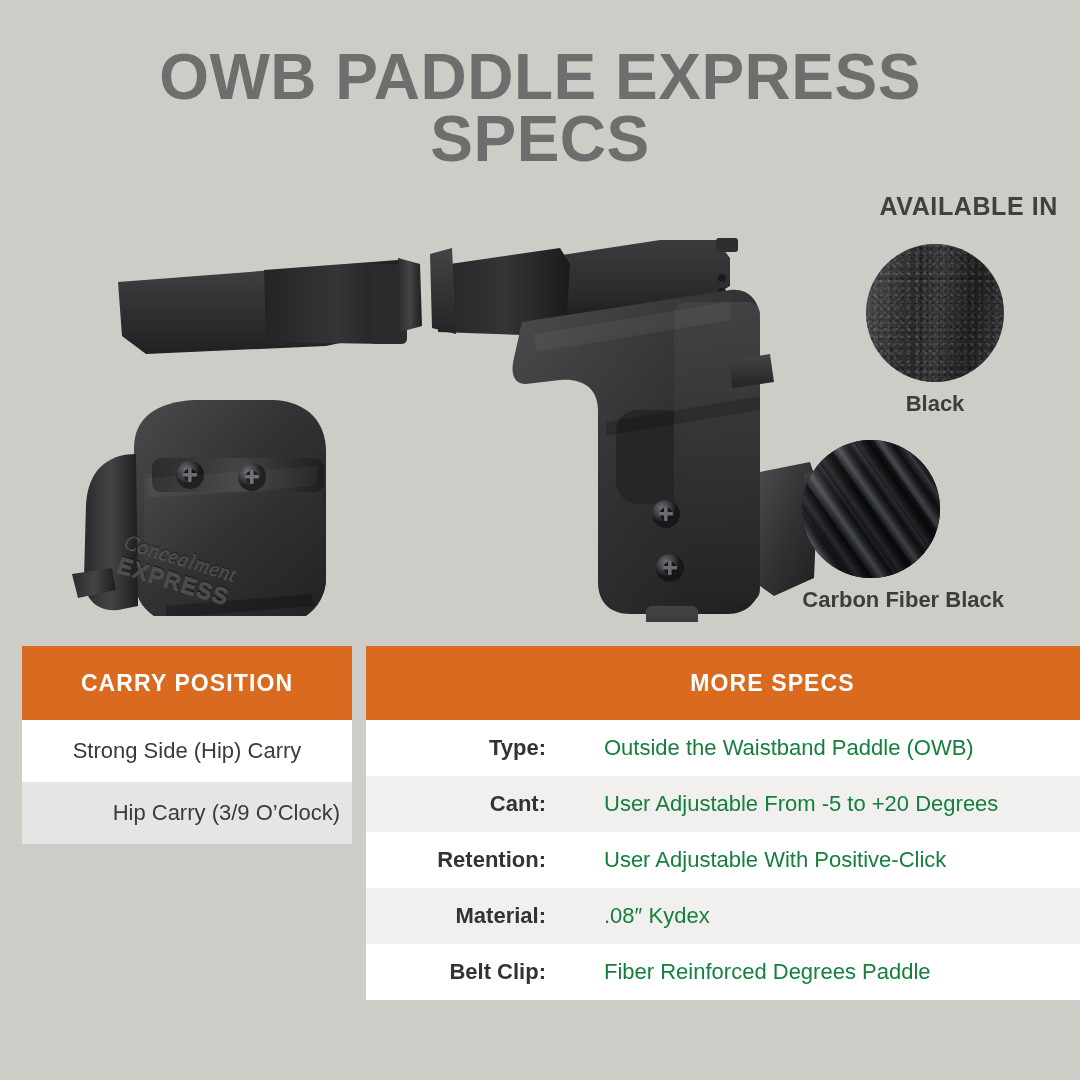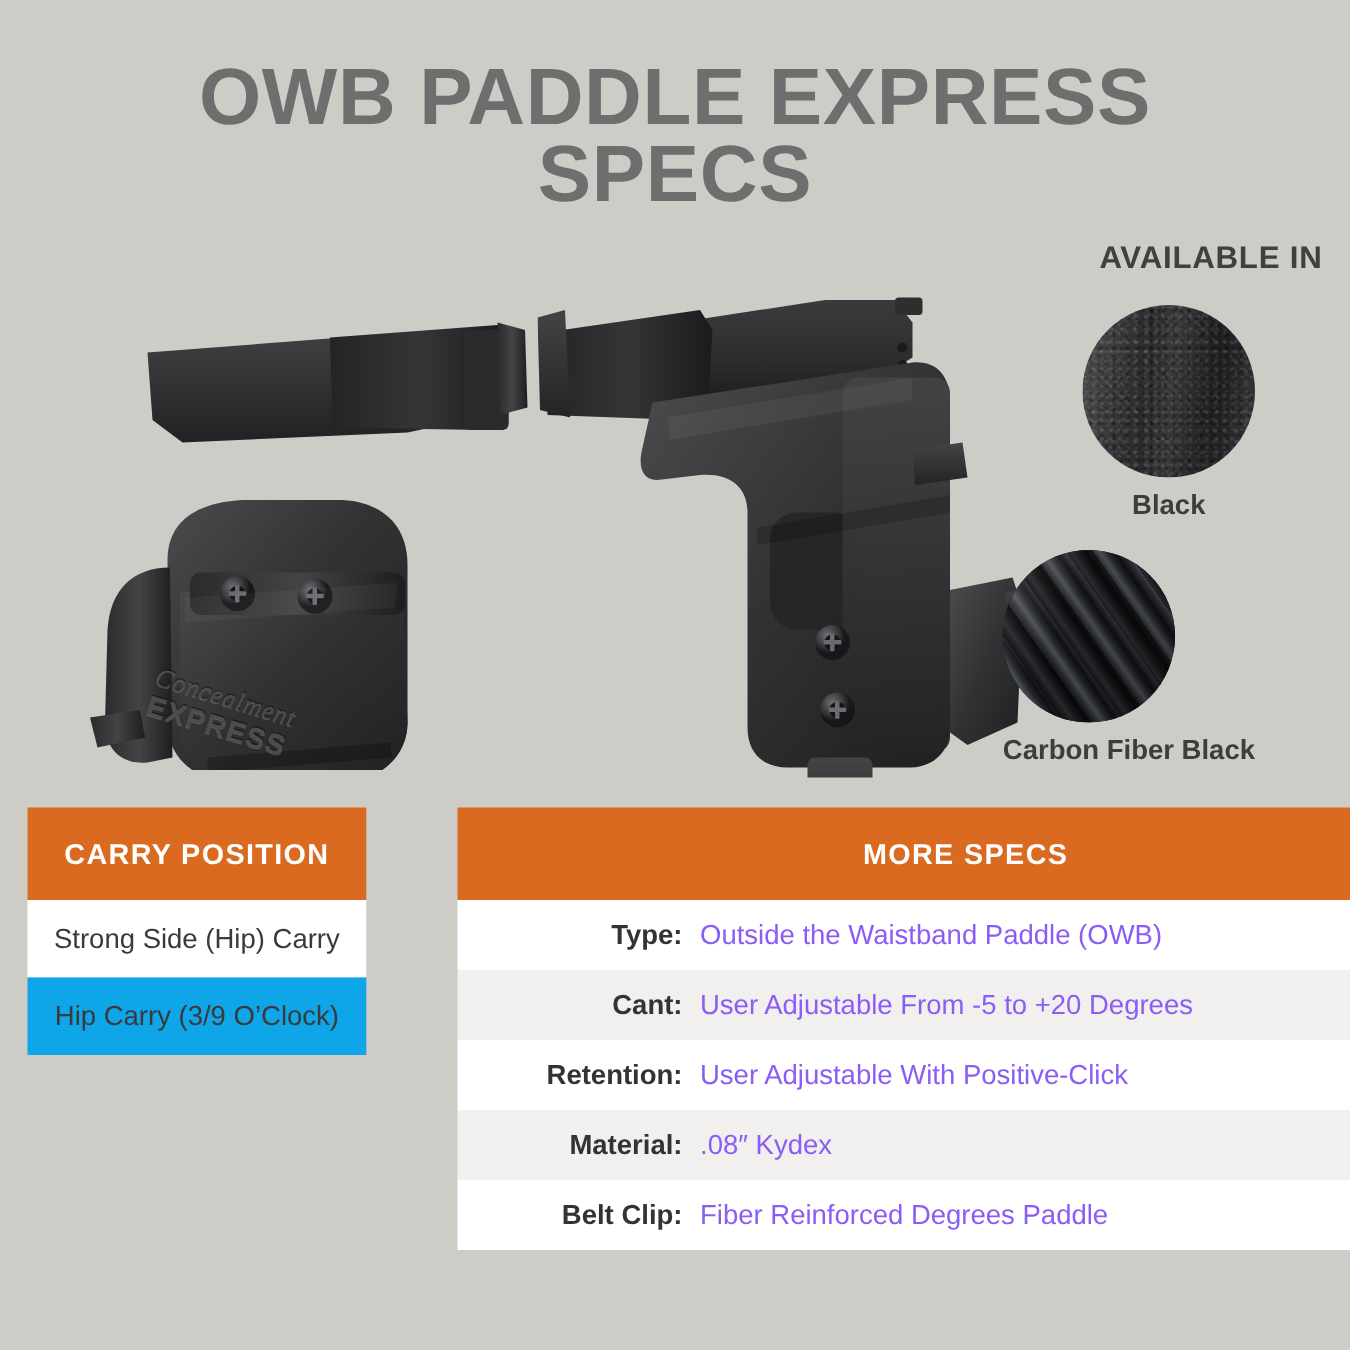--- a/index.html
+++ b/index.html
@@ -89,21 +89,21 @@
     position:absolute; inset:0;
     background:
       repeating-linear-gradient(55deg, rgba(0,0,0,.45) 0 18px, rgba(0,0,0,0) 18px 40px),
       linear-gradient(120deg, rgba(255,255,255,.16) 0%, rgba(255,255,255,0) 38%, rgba(0,0,0,.28) 100%);
   }
 
   
   #carry-table {
     position:absolute;
     left:22px; top:646px;
-    width:271px;
+    width:330px;
   }
   #specs-table {
     position:absolute;
     left:366px; top:646px;
     width:813px;
   }
   .thead {
     background:#d96a1f;
     color:#ffffff;
     font-size:23px;
@@ -112,42 +112,43 @@
     text-align:center;
     padding:24px 0 23px;
   }
   .carry-row {
     font-size:22px;
     color:#3a3a3a;
     text-align:center;
     padding:18px 12px;
   }
   .carry-row.odd  { background:#ffffff; }
-  .carry-row.even { background:#0ea5e9; }
+  .carry-row.even { background:#e5e5e5;text-align:right; }
 
   .spec-row {
     display:flex;
     align-items:center;
     padding:15px 0;
   }
   .spec-row.odd  { background:#ffffff; }
   .spec-row.even { background:#f1f0ee; }
   .spec-label {
     width:172px;
     text-align:right;
     padding-right:14px;
     font-size:22px;
     font-weight:bold;
     color:#333333;
     flex:none;
     margin-left:22px;
   }
   .spec-value {
     font-size:22px;
-    color:#8b5cf6;
+    color:#15803d;
+    margin-left:44px;
   }
 
   
   #products { position:absolute; top:178px; left:0; width:1080px; height:450px; }
   .holster { position:absolute; }
   #holster-left  { left:26px;  top:8px; }
   #holster-right { left:430px; top:4px; }
 
   .logo-emboss {
     position:absolute;

